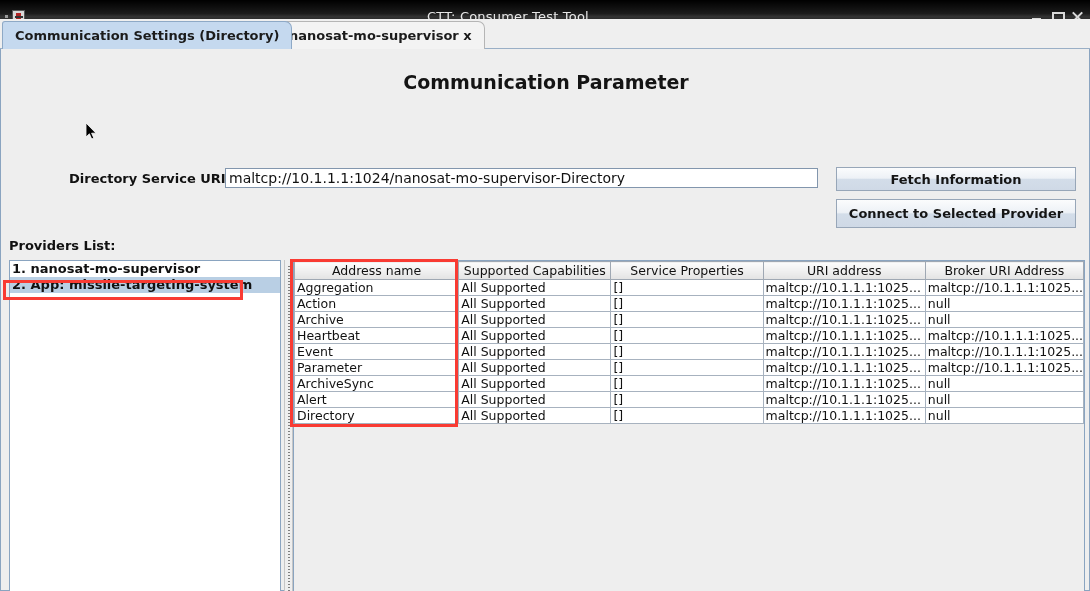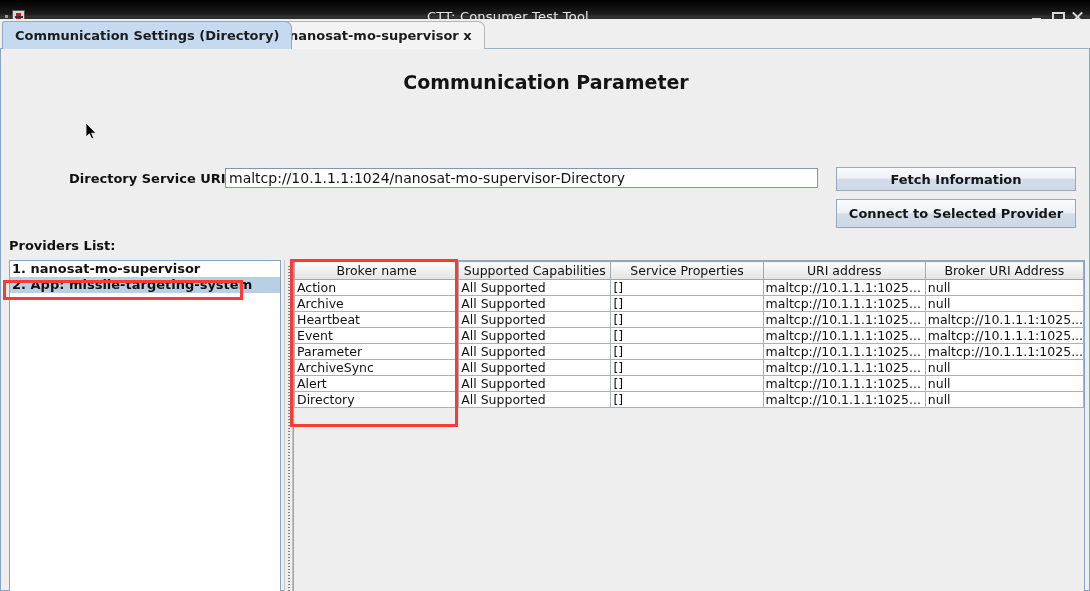--- a/index.html
+++ b/index.html
@@ -306,29 +306,36 @@
     </div>
 
     <div class="divider">
       <div class="divider-grip"></div>
     </div>
 
     <div class="table-wrap">
       <table class="svc">
         <thead>
           <tr>
-            <th class="col-name">Broker name</th>
+            <th class="col-name">Address name</th>
             <th class="col-caps">Supported Capabilities</th>
             <th class="col-props">Service Properties</th>
             <th class="col-uri">URI address</th>
             <th class="col-broker">Broker URI Address</th>
           </tr>
         </thead>
         <tbody>
           <tr>
+            <td>Aggregation</td>
+            <td>All Supported</td>
+            <td>[]</td>
+            <td>maltcp://10.1.1.1:1025...</td>
+            <td>maltcp://10.1.1.1:1025...</td>
+          </tr>
+          <tr>
             <td>Action</td>
             <td>All Supported</td>
             <td>[]</td>
             <td>maltcp://10.1.1.1:1025...</td>
             <td>null</td>
           </tr>
           <tr>
             <td>Archive</td>
             <td>All Supported</td>
             <td>[]</td>

